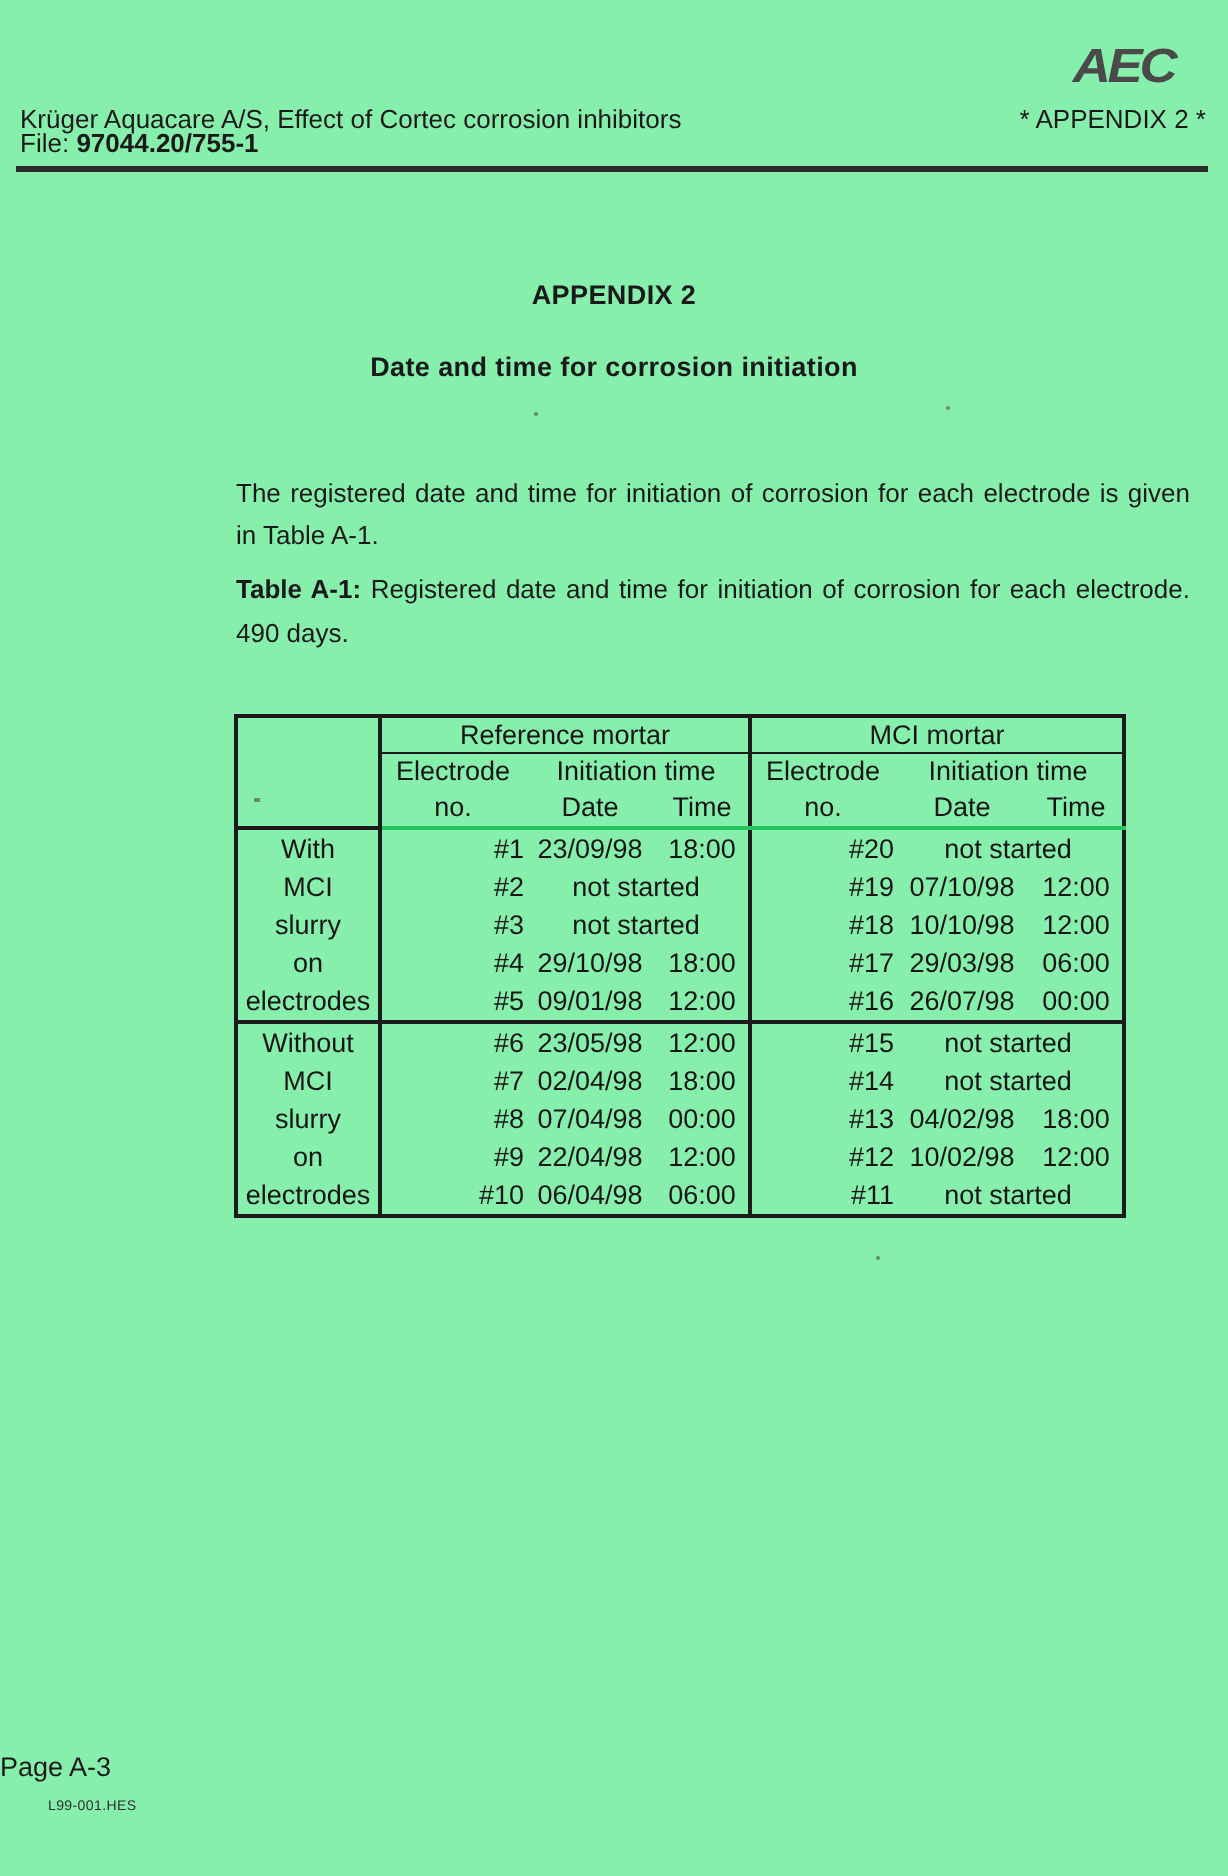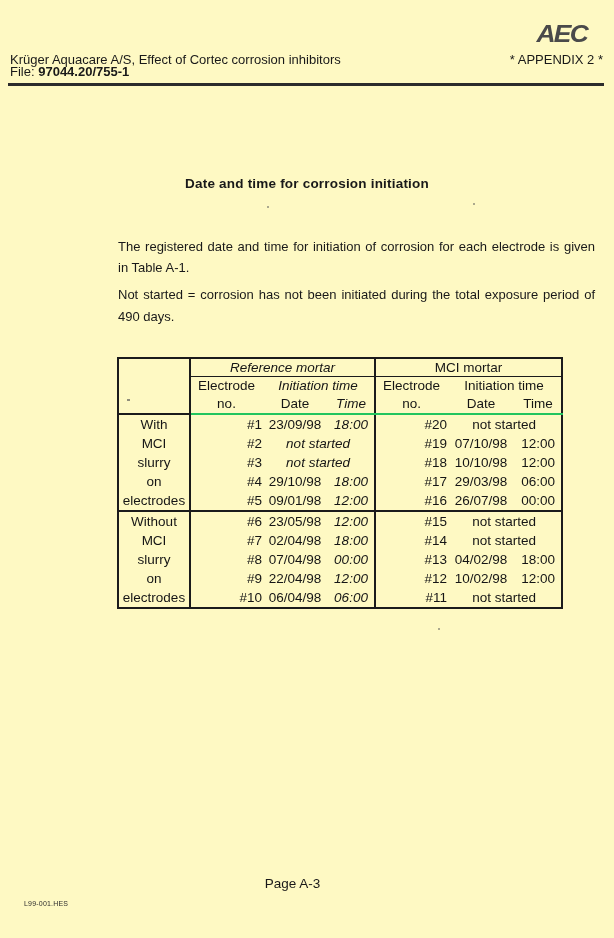--- a/index.html
+++ b/index.html
@@ -1,18 +1,18 @@
 <!DOCTYPE html>
 <html><head>
 <meta charset="utf-8">
 <style>
   html,body { margin:0; padding:0; background:#9a9a9a; }
   .page {
     position:relative; width:614px; height:938px; margin:0 auto;
-    background:#fef9c3; color:#191919; overflow:hidden;
+    background:#86efac; color:#191919; overflow:hidden;
     font-family:"Liberation Sans","DejaVu Sans",sans-serif;
   }
 
   
   .logo {
     position:absolute; top:20px; right:27px;
     font-size:24px; font-weight:800; font-style:italic;
     letter-spacing:-1.5px; color:#4a4a4a;
     transform:scaleX(1.1); transform-origin:right center;
   }
@@ -53,31 +53,31 @@
   }
   .dtable th, .dtable td {
     font-weight:normal; padding:0; overflow:hidden; vertical-align:middle;
   }
   .dtable thead tr.r-grp  th { height:17px; line-height:17px; }
   .dtable thead tr.r-sub1 th { height:18px; line-height:18px; }
   .dtable thead tr.r-sub2 th { height:18px; line-height:18px; border-bottom:2px solid #22c55e; }
   .dtable tbody td { height:19px; line-height:19px; }
 
   .grp   { text-align:center; border-bottom:1.5px solid #1b1b1b; }
-  .secEnd{ border-right:2px solid #1b1b1b;font-style:italic; }
+  .secEnd{ border-right:2px solid #1b1b1b; }
   .lblcol{ border-right:2px solid #1b1b1b; text-align:center; }
   td.corner { border-right:2px solid #1b1b1b; border-bottom:2px solid #1b1b1b; }
   .ctr { text-align:center; }
   .no  { text-align:right; padding-right:4px; }
   .dt, .tm, .st { text-align:center; }
   tr.block-start td { border-top:2px solid #1b1b1b; }
 
   
   .page-num { position:absolute; top:876px; left:0; right:40px;
-              text-align:center; font-size:13.5px;padding-left:11px; }
+              text-align:left; font-size:13.5px; }
   .doc-ref  { position:absolute; top:900px; left:24px;
               font-size:7px; letter-spacing:0.2px; color:#2d2d2d; }
 
   
   .speck { position:absolute; width:2px; height:2px; background:#555;
            border-radius:50%; opacity:0.65; }
 </style>
 </head>
 <body>
 
@@ -87,29 +87,30 @@
 
   <div class="hdr-line hdr-line-1">
     <div><span>File:</span> <b>97044.20/755-1</b></div>
   </div>
   <div class="hdr-line hdr-line-2">
     <div>Krüger Aquacare A/S, Effect of Cortec corrosion inhibitors</div>
     <div>* APPENDIX 2 *</div>
   </div>
   <div class="rule"></div>
 
+  <div class="title">APPENDIX 2</div>
   <div class="subtitle">Date and time for corrosion initiation</div>
 
   <div class="para">
     <div class="jline">The registered date and time for initiation of corrosion for each electrode is given</div>
     <div>in Table A-1.</div>
   </div>
 
   <div class="caption">
-    <div class="jline">Not started = corrosion has not been initiated during the total exposure period of</div>
+    <div class="jline"><b>Table A-1:</b> <span>Registered date and time for initiation of corrosion for each electrode.</span></div>
     <div>490 days.</div>
   </div>
 
   <table class="dtable">
     <colgroup>
       <col style="width:72px">
         <col style="width:72px">
         <col style="width:66px">
         <col style="width:47px">
       <col style="width:72px">

